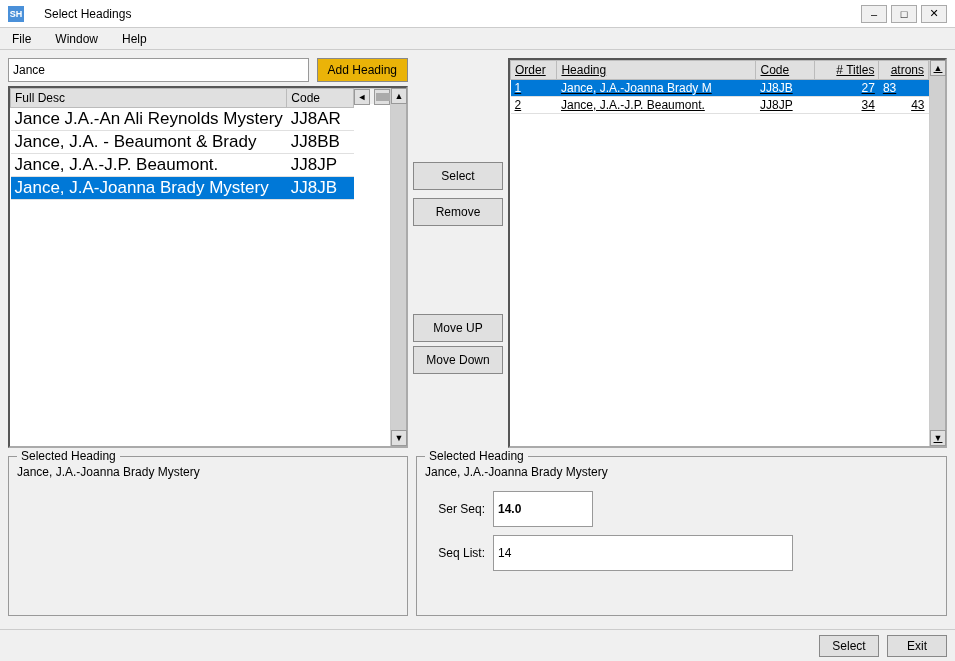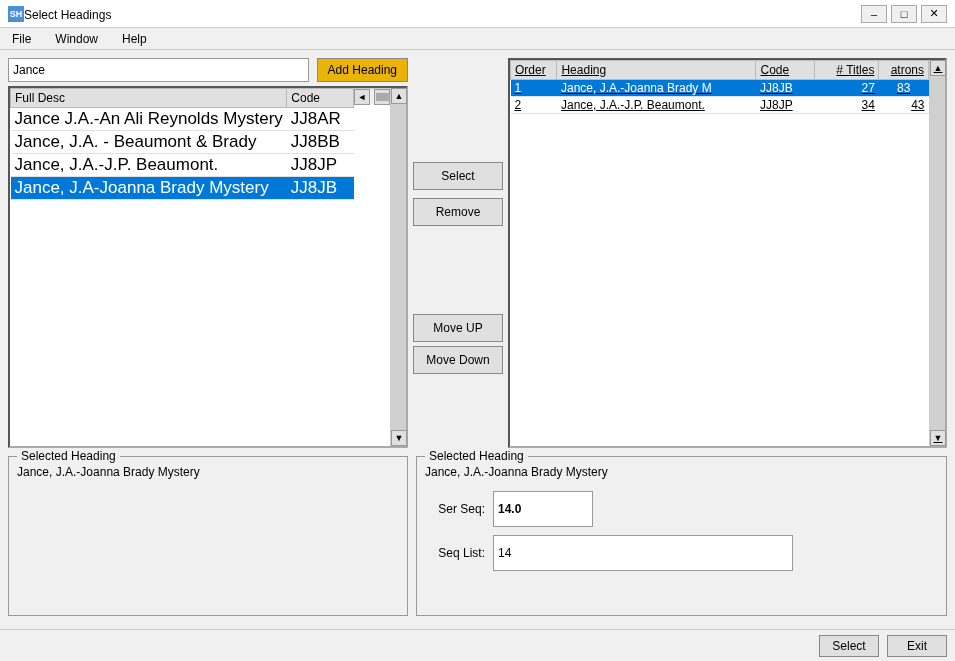--- a/index.html
+++ b/index.html
@@ -15,22 +15,22 @@
       background: #fff;
       border-bottom: 1px solid #ccc;
       display: flex;
       align-items: center;
       justify-content: space-between;
       padding: 4px 8px;
       height: 28px;
     }
     .title-bar-left {
       display: flex;
-      align-items: flex-end;
-      gap: 0;
+      align-items: center;
+      gap: 20px;
     }
     .title-icon {
       width: 16px;
       height: 16px;
       background: #4a90d9;
       display: flex;
       align-items: center;
       justify-content: center;
       font-size: 10px;
       color: white;
@@ -413,21 +413,21 @@
                   <th style="width:55px; text-align:right;"># Titles</th>
                   <th style="width:40px; text-align:right;">atrons</th>
                 </tr>
               </thead>
               <tbody id="order-body">
               <tr class="selected">
                     <td>1</td>
                     <td>Jance, J.A.-Joanna Brady M</td>
                     <td>JJ8JB</td>
                     <td style="text-align: right;">27</td>
-                    <td style="text-align: center;">83</td>
+                    <td style="text-align: left;">83</td>
                   </tr>
                   <tr>
                     <td>2</td>
                     <td>Jance, J.A.-J.P. Beaumont.</td>
                     <td>JJ8JP</td>
                     <td style="text-align: right;">34</td>
                     <td style="text-align: right;">43</td>
                   </tr>
                 </tbody>
             </table>

